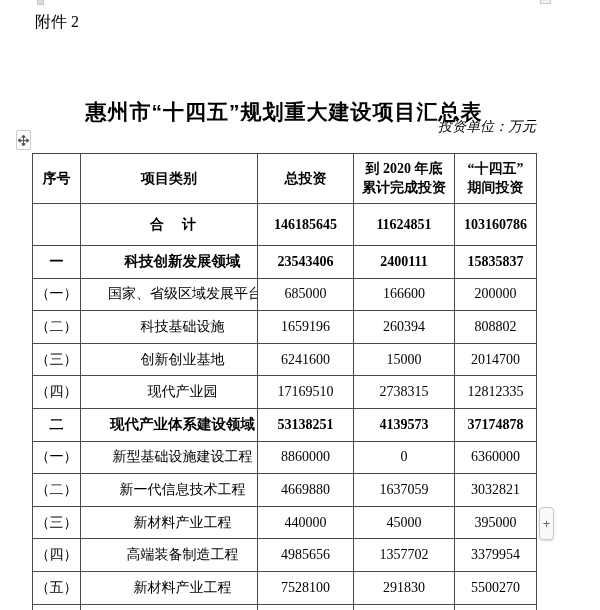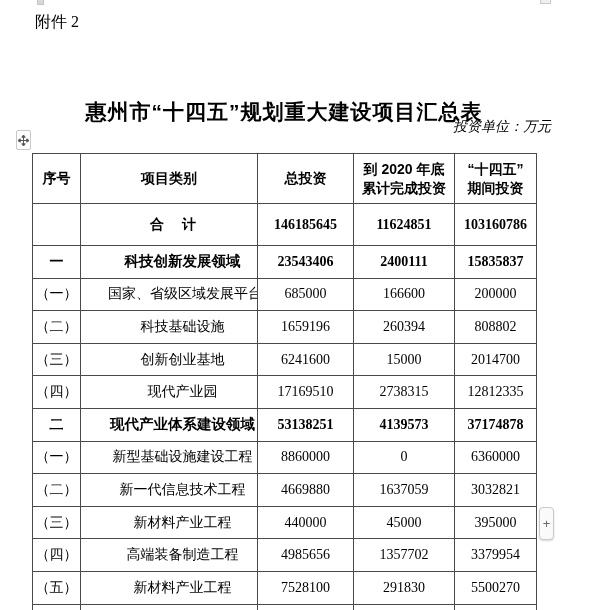--- a/index.html
+++ b/index.html
@@ -21,21 +21,21 @@
     font-family: "Liberation Serif", serif;
   }
   .doc-title {
     position: absolute; left: 32px; top: 64px; width: 504px;
     text-align: center;
     font-size: 21px; font-weight: bold; letter-spacing: 1px;
     font-family: "Liberation Sans", sans-serif;
     margin-top: 34px;
   }
   .unit-note {
-    position: absolute; left: 47px; top: 118px; width: 504px;
+    position: absolute; left: 32px; top: 118px; width: 504px;
     text-align: right;
     font-size: 14px; font-style: italic;
     font-family: "Liberation Serif", serif;
   }
 
   
   .move-handle {
     position: absolute; left: 16px; top: 130px;
     width: 15px; height: 20px;
     background: #fdfdfd;
@@ -78,21 +78,21 @@
   thead tr { height: 50px; }
   tr.total-row { height: 42px; }
   tbody tr.data-row { height: 32.6px; }
   tr.partial-row { height: 30px; }
 
   th {
     font-family: "Liberation Sans", sans-serif;
     font-weight: bold;
     font-size: 15px;
   }
-  th .two-line { font-size: 14px; line-height: 1.35; display: block; }
+  th .two-line { font-size: 14px; line-height: 1.35; display: block; font-family: Liberation Serif, serif; }
 
   td.num { font-family: "Liberation Serif", serif; font-size: 15px; }
   td.cat-name { text-align: left; padding-left: 27px; font-family: "Liberation Serif", serif; }
   td.serial { font-size: 13.5px; }
 
   tr.total-row td { font-weight: bold; }
   tr.total-row td.cat-name { text-align: center; padding-left: 10px; letter-spacing: 2px; }
   tr.cat-row td { font-weight: bold; }
   tr.cat-row td.cat-name { font-family: "Liberation Sans", sans-serif; font-size: 14.5px; }
 </style>

